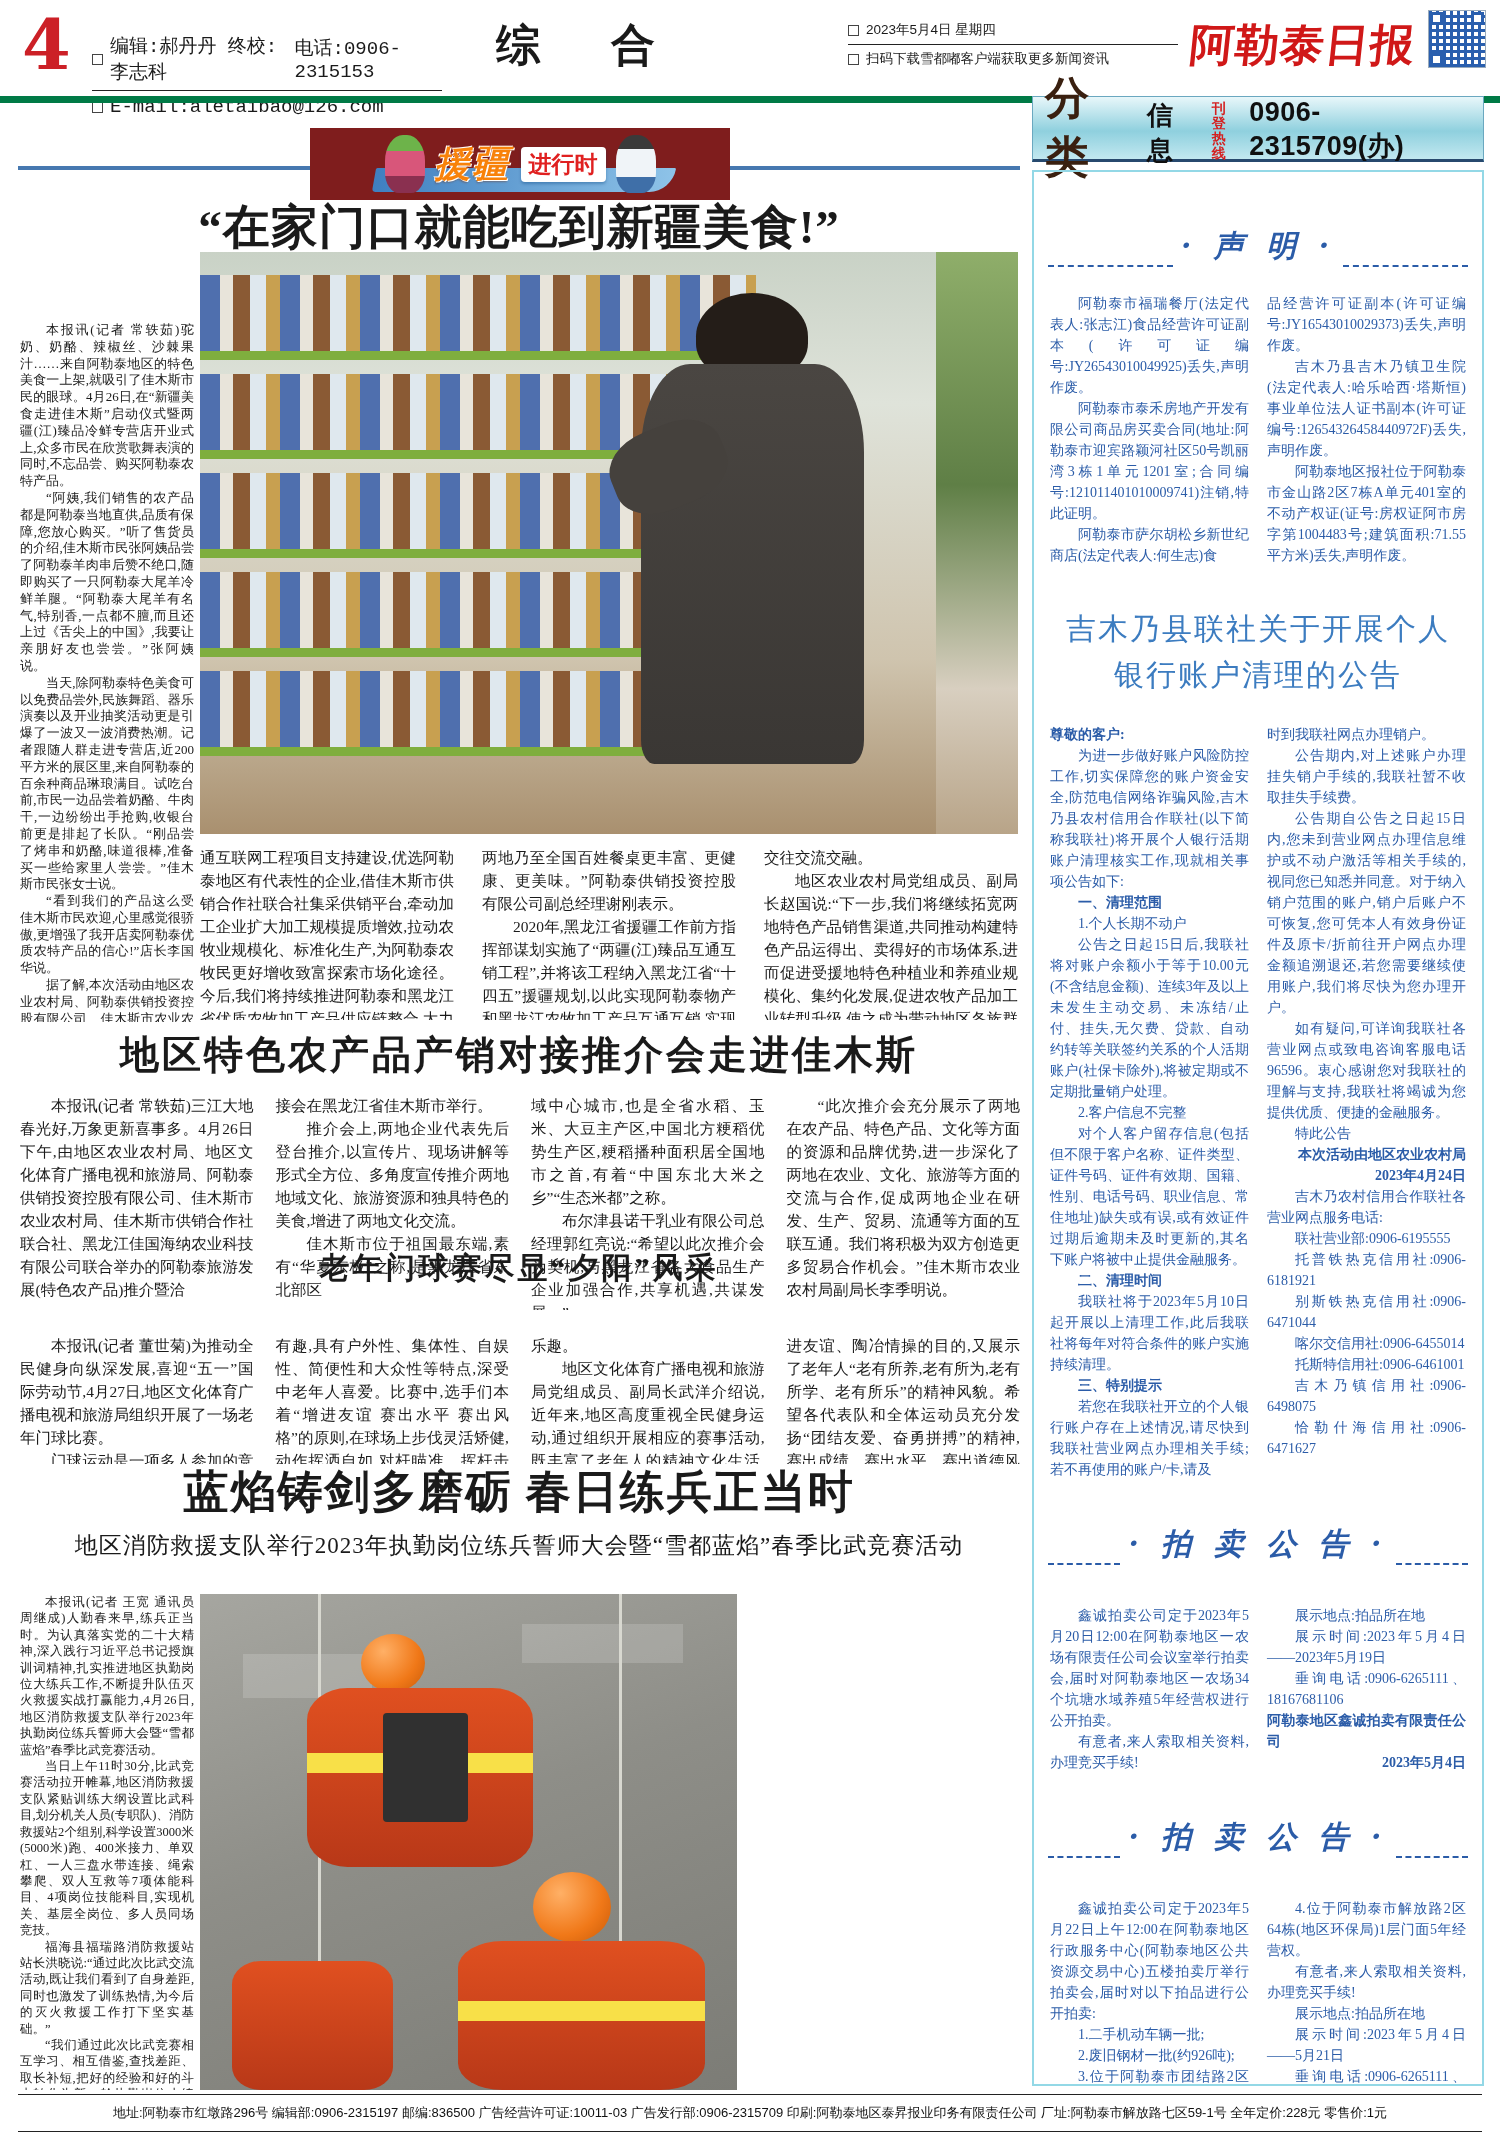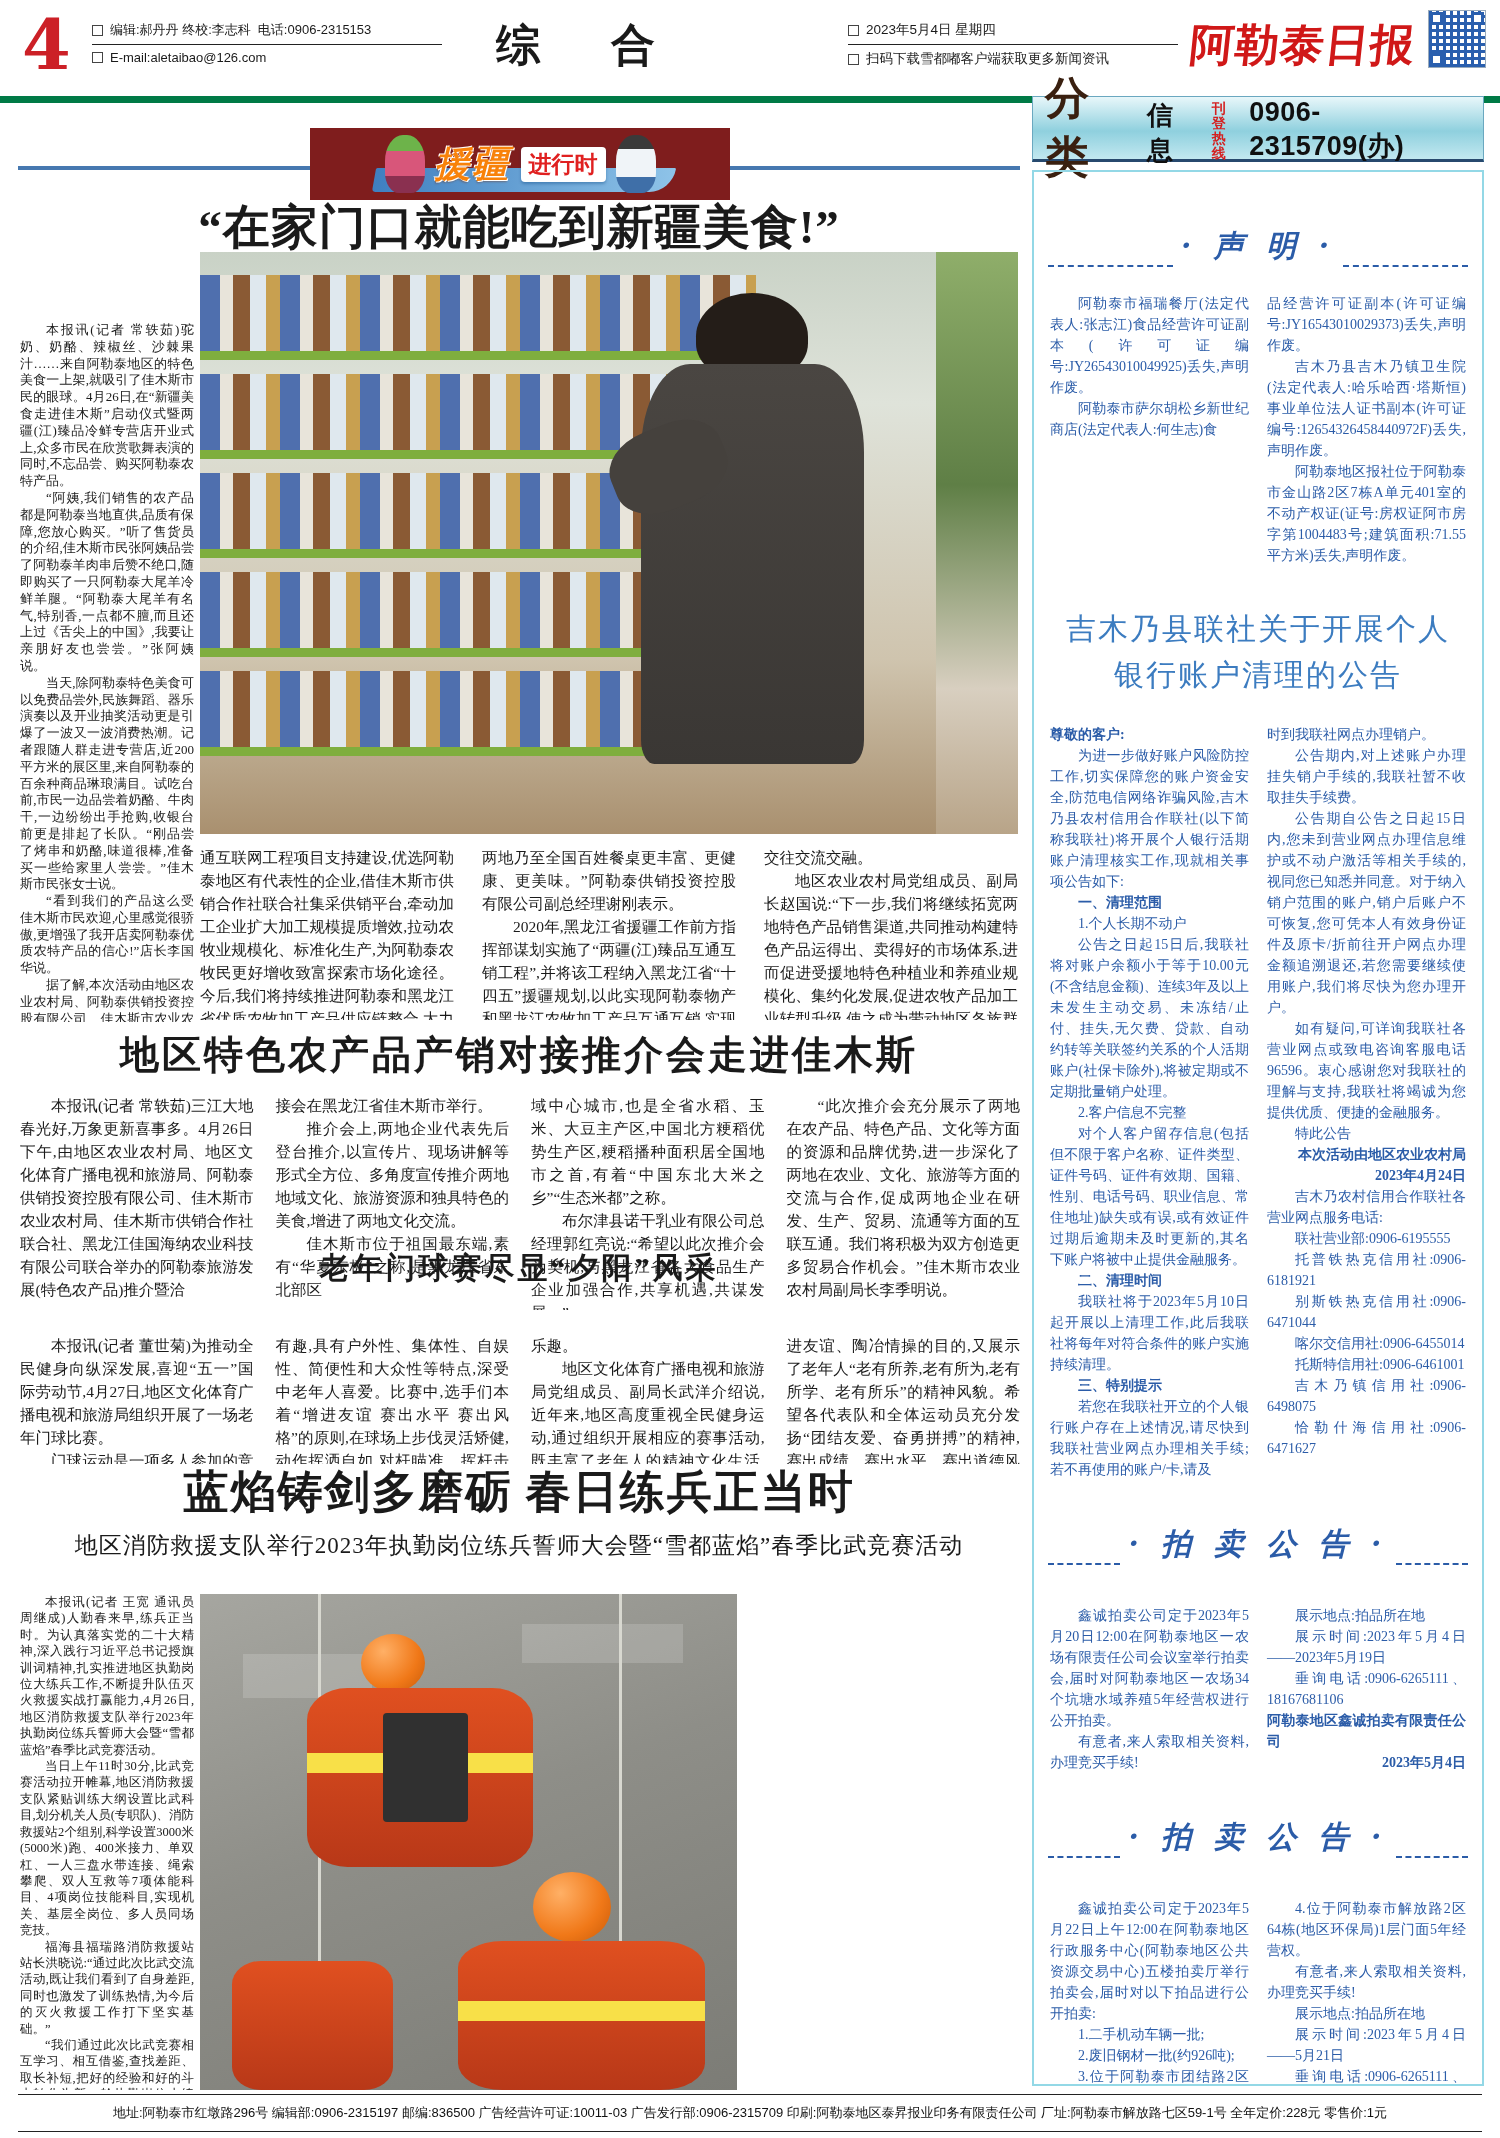--- a/index.html
+++ b/index.html
@@ -2,21 +2,21 @@
 <html><head>
 <meta charset="utf-8">
 <style>
   html,body{margin:0;padding:0;background:#e9e9e9;}
   .page{position:relative;width:1500px;height:2138px;margin:0 auto;background:#ffffff;
         font-family:"Liberation Serif",serif;color:#1a1a1a;overflow:hidden;}
 
   
   .page-num{position:absolute;left:22px;top:6px;font-size:70px;font-weight:700;color:#cc2027;
             font-family:"DejaVu Serif",serif;line-height:78px;}
-  .edit-box{position:absolute;left:92px;top:16px;width:350px;font-family:Liberation Sans, sans-serif;font-size:13px;}
+  .edit-box{position:absolute;left:92px;top:28px;width:350px;font-family:Liberation Mono, monospace;font-size:19px;}
   .edit-row{display:flex;align-items:center;gap:7px;padding:5px 0;}
   .edit-rule{border-top:1.5px solid #222;}
   .sq{display:inline-block;width:9px;height:9px;border:1.5px solid #444;flex:0 0 auto;}
   .section-title{position:absolute;left:496px;top:16px;font-size:44px;font-weight:700;letter-spacing:30px;
                  font-family:"Liberation Serif",serif;}
   .date-box{position:absolute;left:848px;top:16px;width:330px;font-family:"Liberation Sans",sans-serif;font-size:13.5px;}
   .masthead{position:absolute;left:1190px;top:16px;font-size:44px;font-weight:800;color:#d01818;
             font-family:"DejaVu Serif",serif;transform:skewX(-6deg);letter-spacing:1px;white-space:nowrap;}
   .qr{position:absolute;left:1428px;top:10px;width:56px;height:56px;border:1px solid #9ab;
       background:repeating-linear-gradient(0deg,#2a5fae 0 3px,rgba(255,255,255,0) 3px 7px),
@@ -280,20 +280,21 @@
   <div class="cls-box">
 
     <div class="sec-head mt56">
       <span class="sec-dash"></span>
       <span class="sec-title">· 声 明 ·</span>
       <span class="sec-dash"></span>
     </div>
     <div class="cls-cols mt28">
       <div class="col">
           <p>阿勒泰市福瑞餐厅(法定代表人:张志江)食品经营许可证副本(许可证编号:JY26543010049925)丢失,声明作废。</p>
+          <p>阿勒泰市泰禾房地产开发有限公司商品房买卖合同(地址:阿勒泰市迎宾路颖河社区50号凯丽湾3栋1单元1201室;合同编号:121011401010009741)注销,特此证明。</p>
           <p>阿勒泰市萨尔胡松乡新世纪商店(法定代表人:何生志)食</p>
         </div>
       <div class="col">
           <p class="cont">品经营许可证副本(许可证编号:JY16543010029373)丢失,声明作废。</p>
           <p>吉木乃县吉木乃镇卫生院(法定代表人:哈乐哈西·塔斯恒)事业单位法人证书副本(许可证编号:12654326458440972F)丢失,声明作废。</p>
           <p>阿勒泰地区报社位于阿勒泰市金山路2区7栋A单元401室的不动产权证(证号:房权证阿市房字第1004483号;建筑面积:71.55平方米)丢失,声明作废。</p>
         </div>
     </div>
 
     <div class="qingli-title">吉木乃县联社关于开展个人银行账户清理的公告</div>

